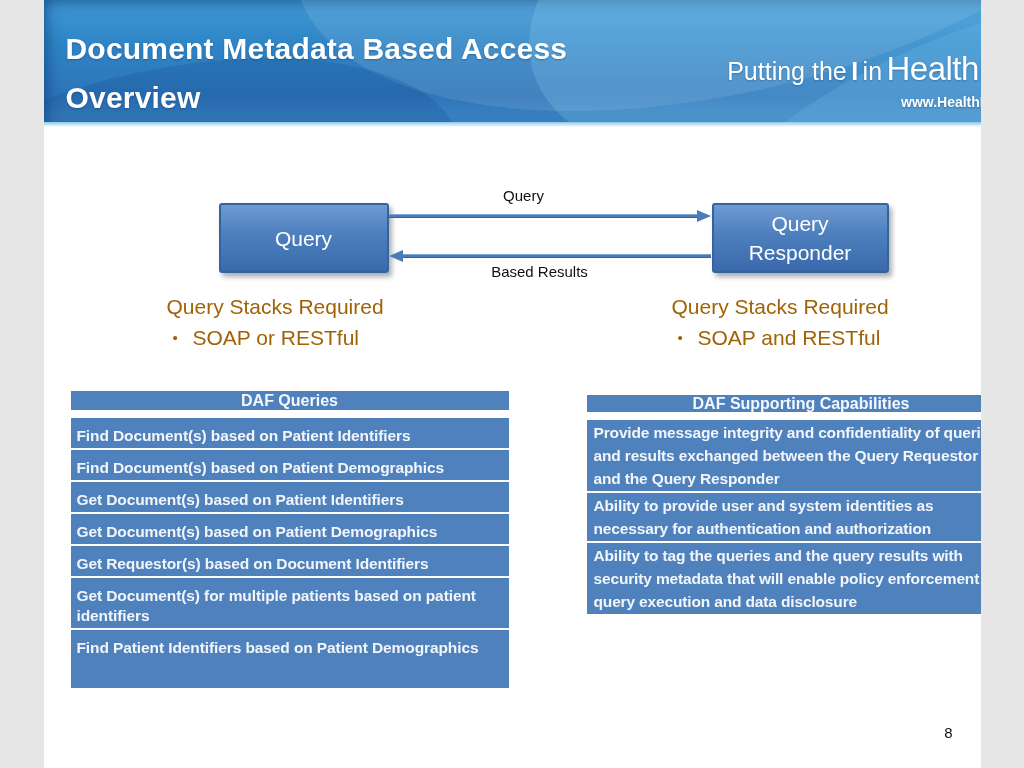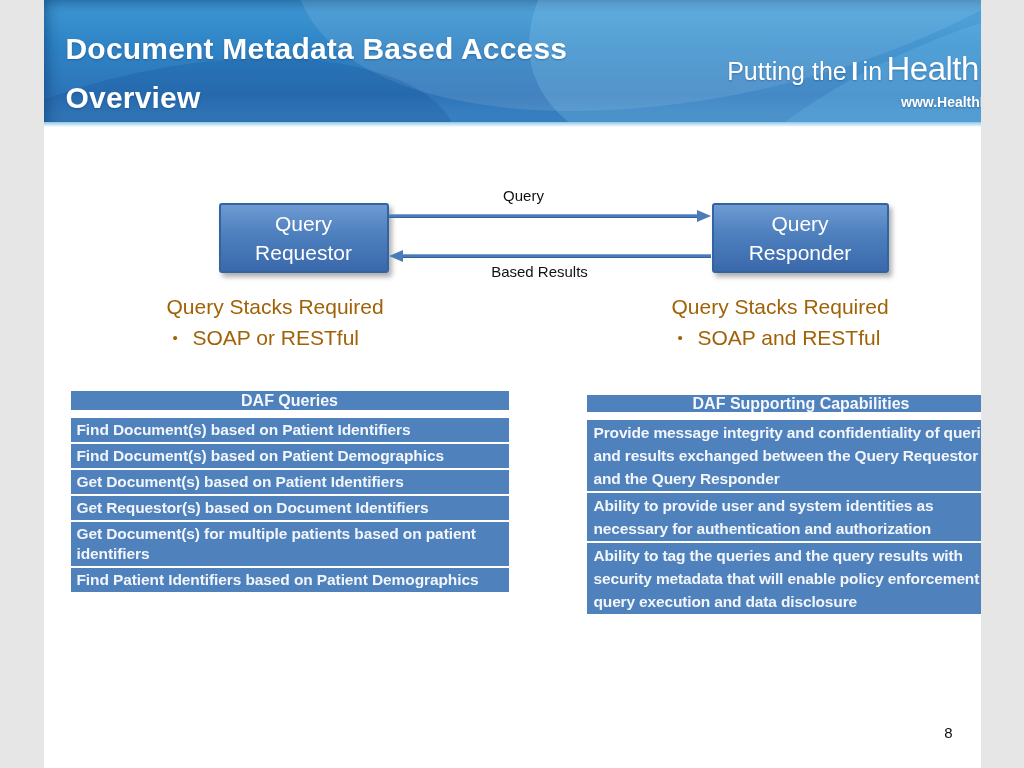--- a/index.html
+++ b/index.html
@@ -98,21 +98,21 @@
   #table-capabilities { left:543px; top:395px; width:429px; }
   .thead {
     background:#4f81bd; color:#f4f8fd; font-weight:bold; text-align:center;
     font-size:16px; line-height:19px; height:19px; margin-bottom:8px;
   }
   #table-capabilities .thead { line-height:17px; height:17px; }
   .trow {
     background:#4f81bd; color:#f2f6fb; font-weight:bold;
     margin-bottom:2px;
   }
-  #table-queries .trow { font-size:15.5px; line-height:20px; padding:2px 6px 2px; letter-spacing:-.1px; }
+  #table-queries .trow { font-size:15.5px; line-height:20px; padding:8px 6px 2px; letter-spacing:-.1px; }
   #table-queries .trow:nth-child(7) { padding-bottom:30px; }
   #table-capabilities .trow { font-size:15.5px; line-height:23px; padding:1px 7px; letter-spacing:-.15px; }
 
   
   #page-number { position:absolute; right:28px; top:724px; color:#111111; font-size:15px; }
 </style>
 </head>
 <body>
 
 <div id="slide">
@@ -135,21 +135,20 @@
         <span class="lt">in</span>
         <span class="big">Health</span><span class="bigbd">IT</span><span class="star">★</span>
       </div>
       <div class="url">www.HealthIT.gov</div>
     </div>
   </div>
   <div id="header-edge"></div>
 
   <div class="qbox" id="box-requestor">
     <span>Query</span>
-    <span>Requestor</span>
   </div>
   <div class="qbox" id="box-responder">
     <span>Query</span>
     <span>Responder</span>
   </div>
 
   <div class="arrow" id="arrow-top">
     <div class="shaft"></div>
     <div class="head"></div>
   </div>
@@ -174,20 +173,21 @@
       <span>SOAP and RESTful</span>
     </div>
   </div>
 
   <div class="dtable" id="table-queries">
     <div class="thead">DAF Queries</div>
     <div>
         <div class="trow">Find Document(s) based on Patient Identifiers</div>
         <div class="trow">Find Document(s) based on Patient Demographics</div>
         <div class="trow">Get Document(s) based on Patient Identifiers</div>
+        <div class="trow">Get Document(s) based on Patient Demographics</div>
         <div class="trow">Get Requestor(s) based on Document Identifiers</div>
         <div class="trow">Get Document(s) for multiple patients based on patient identifiers</div>
         <div class="trow">Find Patient Identifiers based on Patient Demographics</div>
       </div>
   </div>
 
   <div class="dtable" id="table-capabilities">
     <div class="thead">DAF Supporting Capabilities</div>
     <div>
         <div class="trow">Provide message integrity and confidentiality of queries and results exchanged between the Query Requestor and the Query Responder</div>

